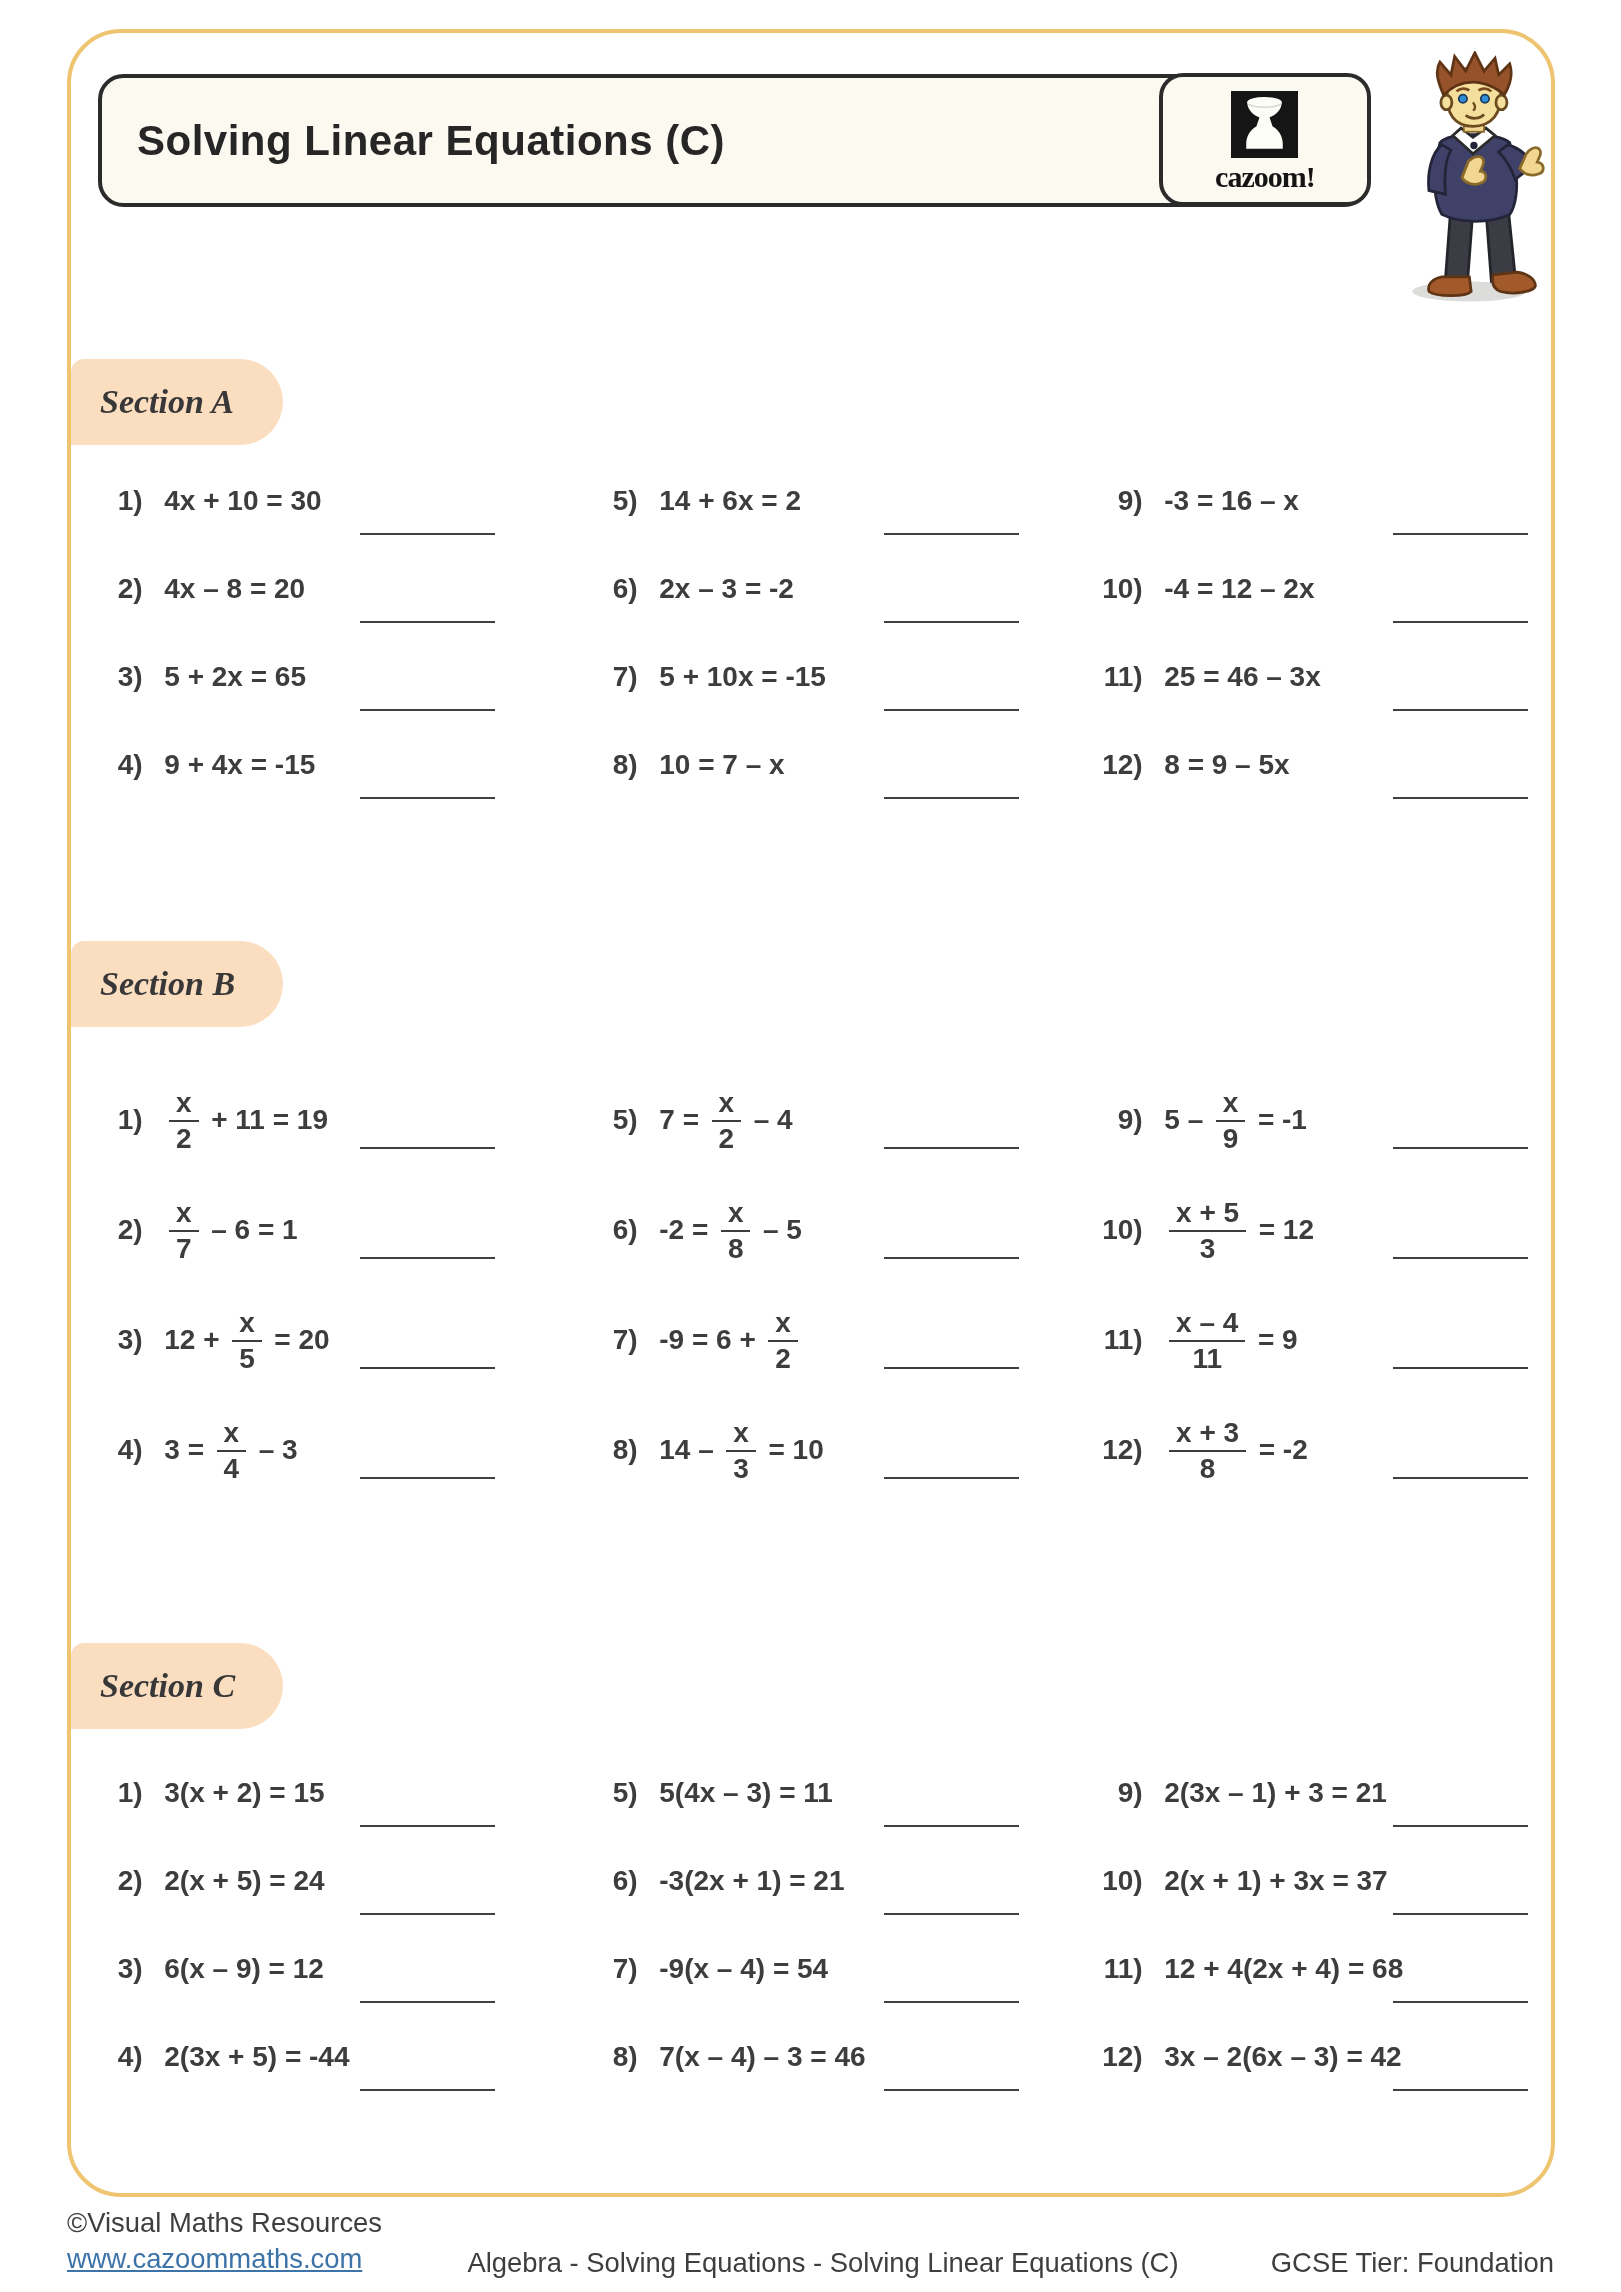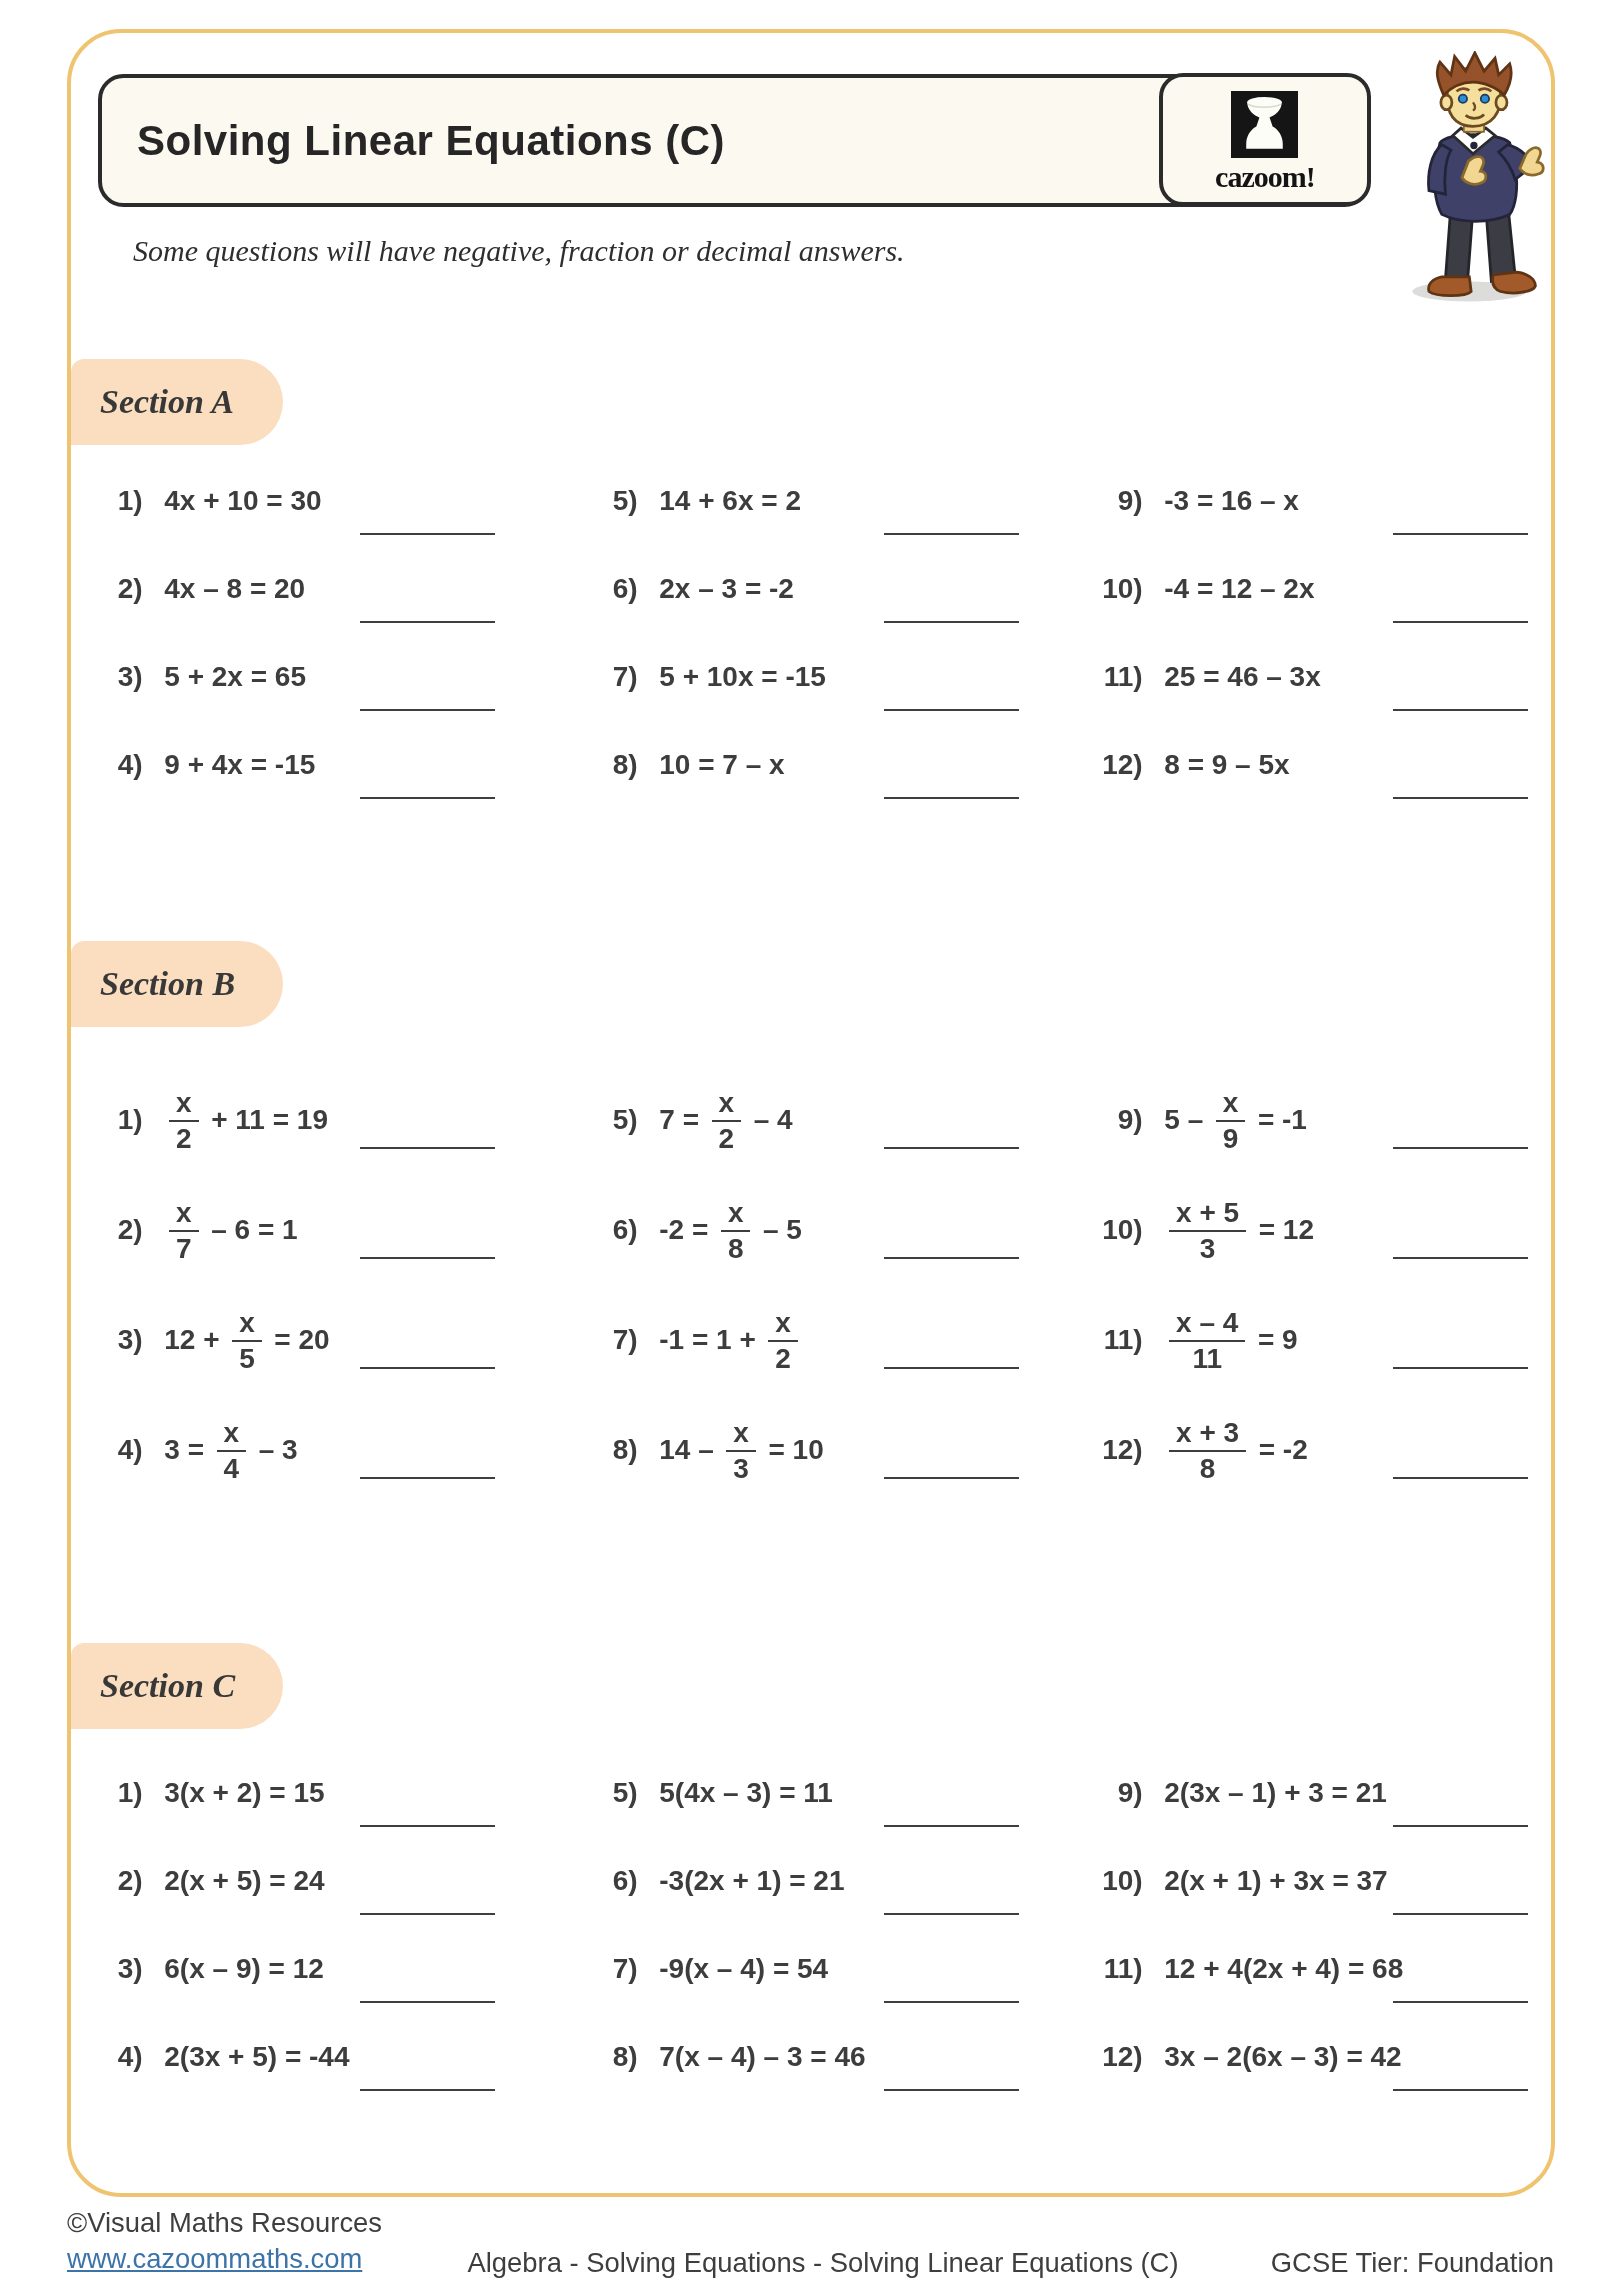--- a/index.html
+++ b/index.html
@@ -141,21 +141,20 @@
       <path d="M82,44 C86,40 92,40 96,43" stroke="#7A4A20" stroke-width="3" fill="none"></path>
       <path d="M106,43 C110,40 116,40 120,44" stroke="#7A4A20" stroke-width="3" fill="none"></path>
       <circle cx="89" cy="52" r="4.5" fill="#2F8FD6" stroke="#1D3C5E" stroke-width="2"></circle>
       <circle cx="113" cy="52" r="4.5" fill="#2F8FD6" stroke="#1D3C5E" stroke-width="2"></circle>
       <path d="M100,56 C103,60 103,63 100,65" stroke="#6B4A1F" stroke-width="2.5" fill="none"></path>
       <path d="M92,70 C98,75 108,74 112,69" stroke="#6B4A1F" stroke-width="3" fill="none"></path>
     </svg>
   </div>
 
   <div class="instructions">
-    <p>Some questions will have negative, fraction or decimal answers.</p>
   </div>
 
   <div class="section-label label-a">Section A</div>
   <div class="qgrid grid-a">
       <div class="qcell">
         <div class="qrow">
           <span class="qnum">1)</span>
           <span class="qeq">
             <span class="eqtext">4x + 10 = 30</span>
           </span>
@@ -344,21 +343,21 @@
             </span>
             <span class="eqtext"> – 5</span>
           </span>
         </div>
         <span class="ansline"></span>
       </div>
       <div class="qcell">
         <div class="qrow">
           <span class="qnum">7)</span>
           <span class="qeq">
-            <span class="eqtext">-1 = 1 + </span>
+            <span class="eqtext">-9 = 6 + </span>
             <span class="frac">
               <span class="fnum">x</span>
               <span class="fden">2</span>
             </span>
           </span>
         </div>
         <span class="ansline"></span>
       </div>
       <div class="qcell">
         <div class="qrow">

